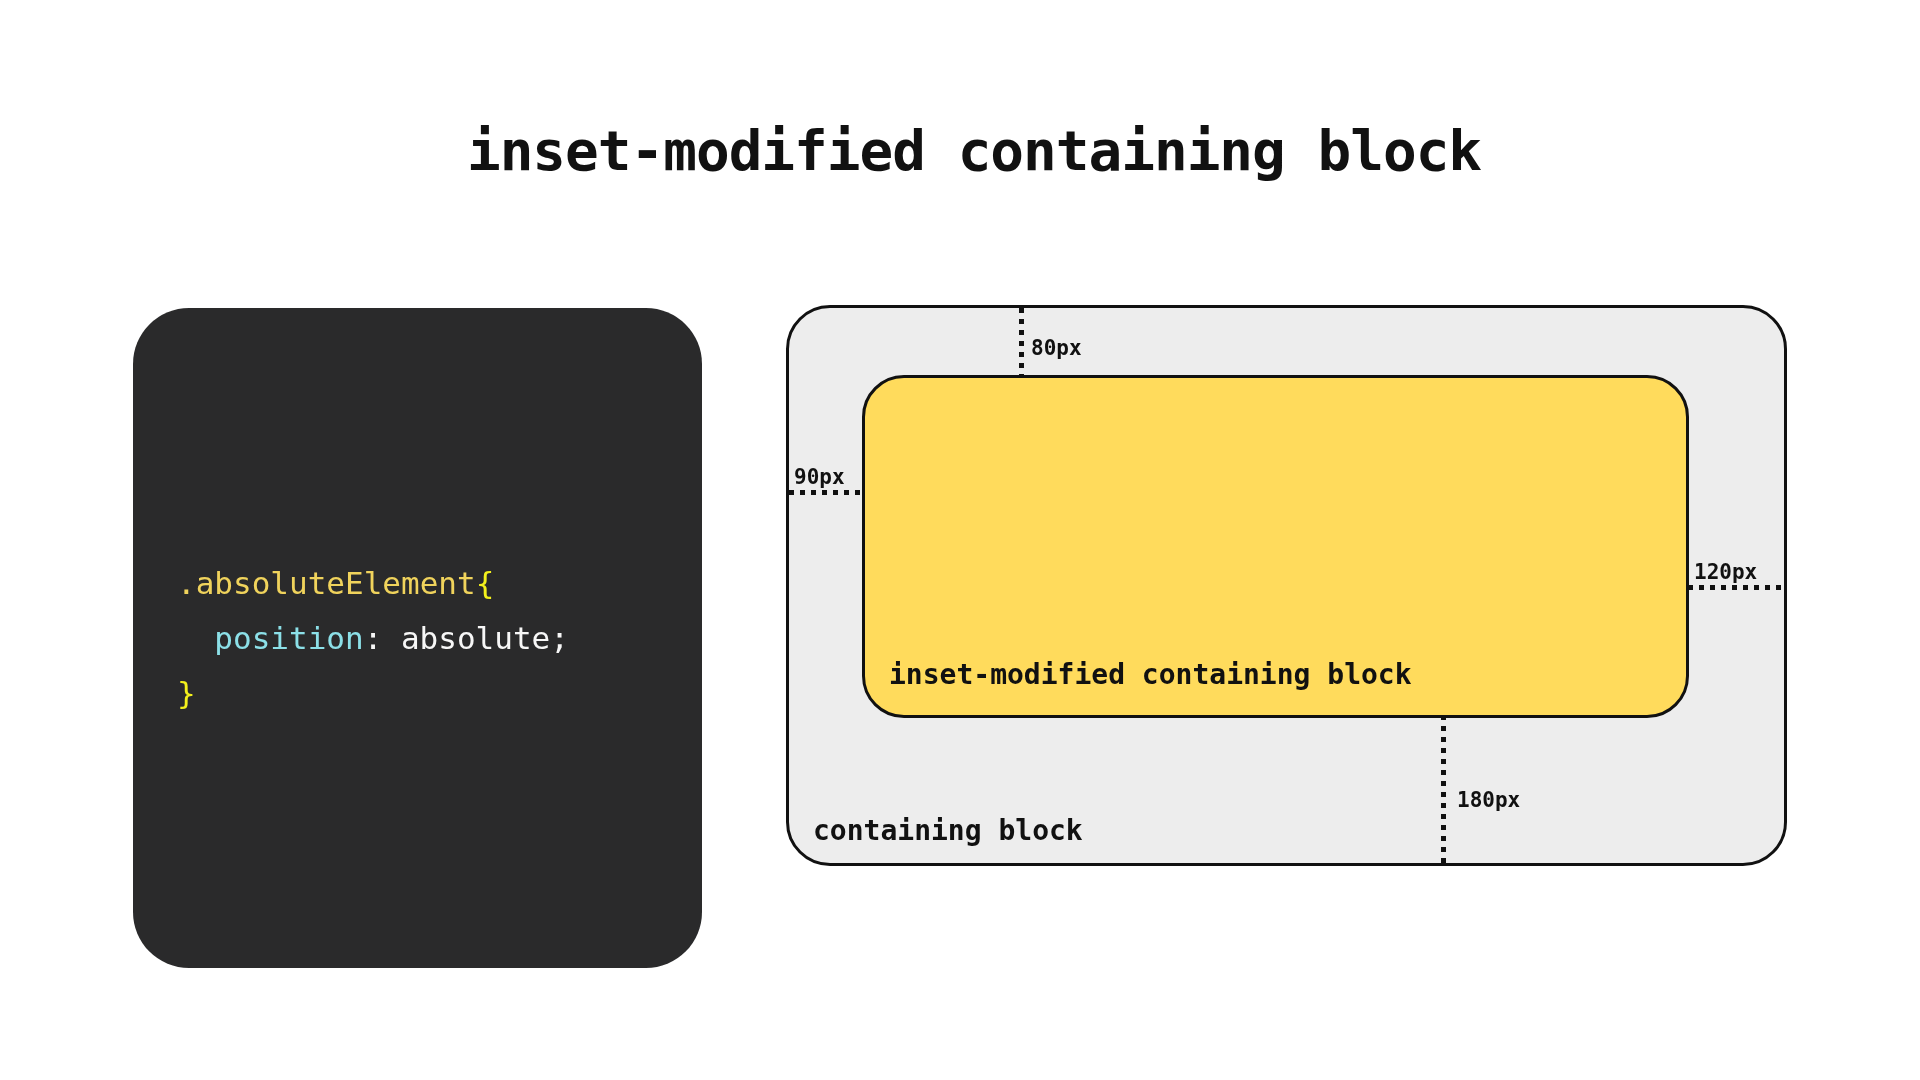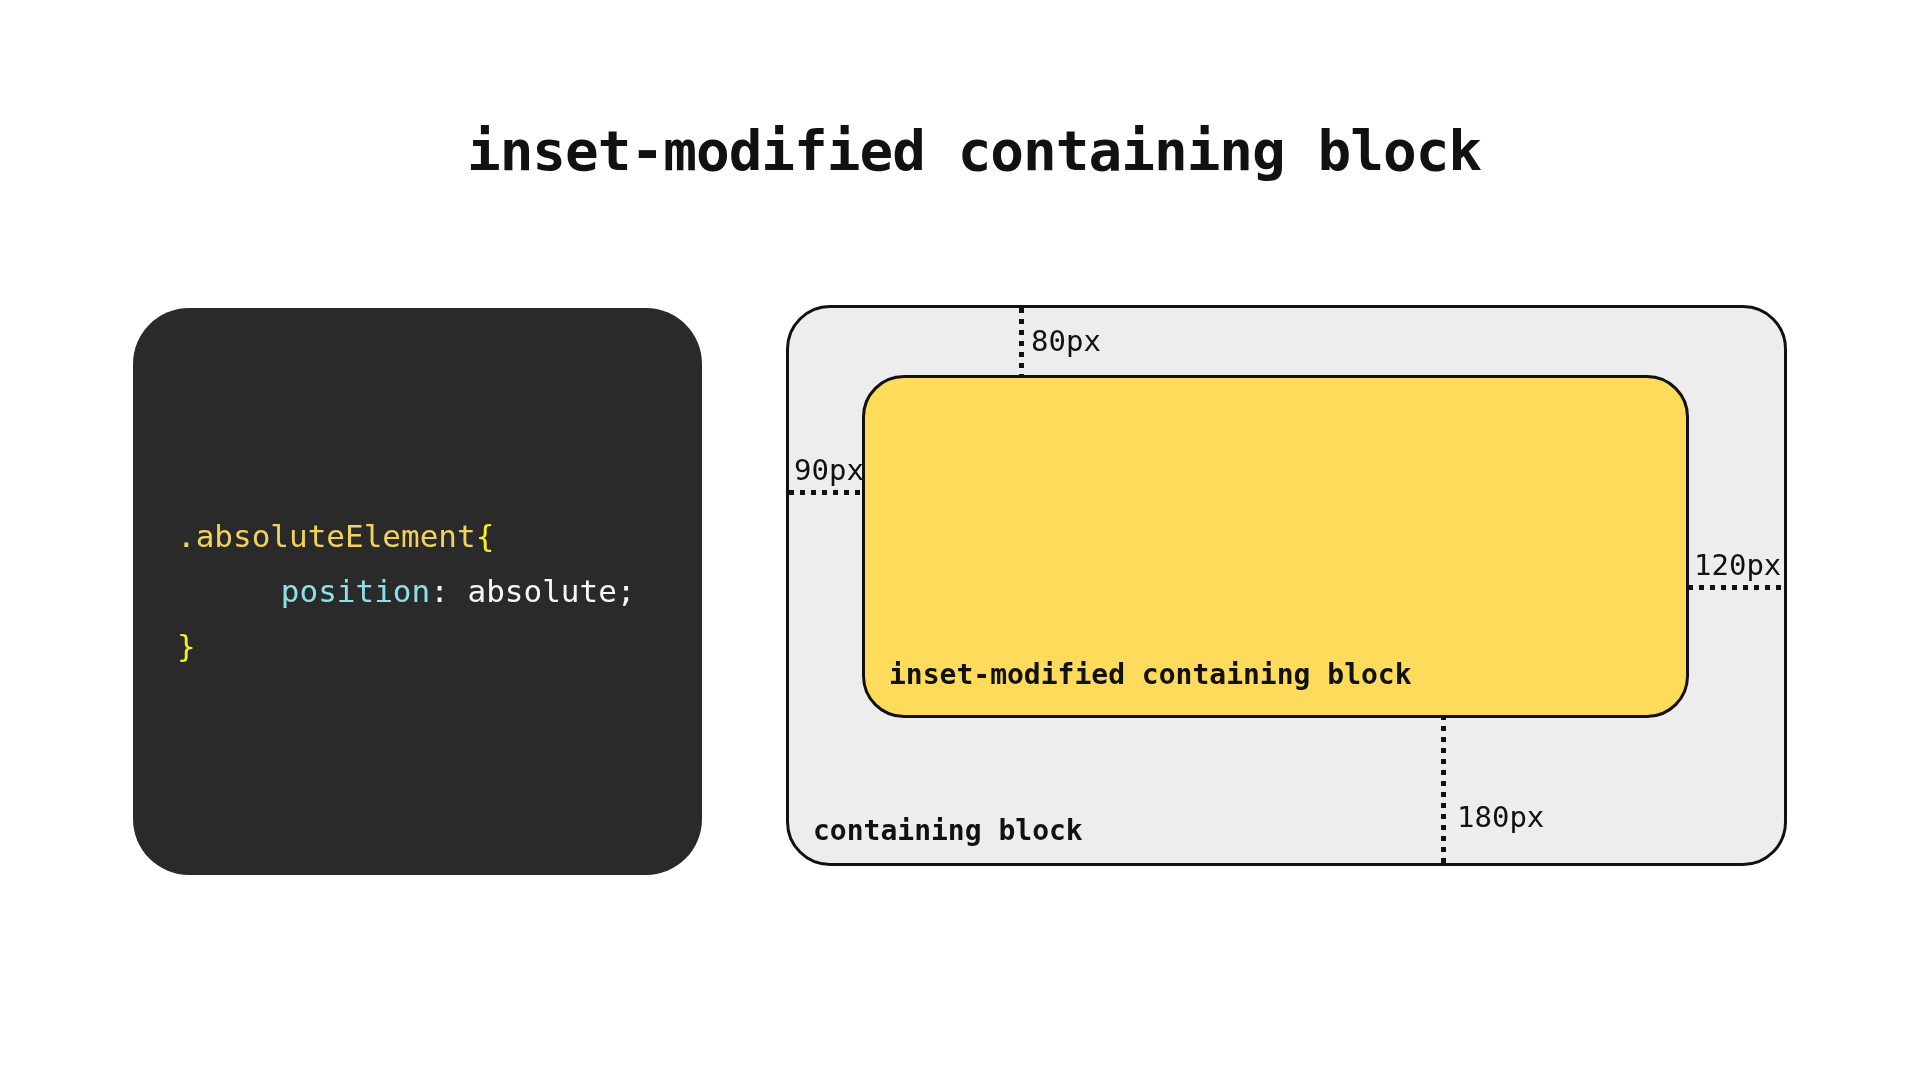--- a/index.html
+++ b/index.html
@@ -26,36 +26,36 @@
     white-space: nowrap;
     color: var(--ink, #111);
   }
 
   
   .code-panel {
     position: absolute;
     left: 133px;
     top: 308px;
     width: 569px;
-    height: 567px;
+    height: 660px;
     box-sizing: border-box;
     background: var(--code-bg, #2a2a2b);
     border-radius: 56px;
     display: flex;
     flex-direction: column;
     justify-content: center;
     padding-left: 44px;
   }
   .code-line {
     font-size: 31px;
     line-height: 55px;
     white-space: pre;
     font-weight: 500;
   }
-  .code-line.ind { padding-left: 2ch; text-align: center; }
+  .code-line.ind { padding-left: 2ch; }
   .tok-selector { color: var(--code-selector, #f0d35c); }
   .tok-brace    { color: var(--code-brace, #f4f11c); }
   .tok-property { color: var(--code-property, #8ce0e8); }
   .tok-plain    { color: var(--code-plain, #f7f7f7); }
 
   
   .containing-block {
     position: absolute;
     left: 786px;
     top: 305px;
@@ -96,29 +96,30 @@
     width: 5px;
     background: repeating-linear-gradient(to bottom, var(--ink, #111) 0 5px, transparent 5px 11px);
   }
   .dim-top    { left: 230px; top: 0;     height: 67px; }
   .dim-left   { left: 0;     top: 182px; width: 73px; }
   .dim-right  { left: 899px; top: 277px; width: 96px; }
   .dim-bottom { left: 652px; top: 407px; height: 148px; }
 
   .dim-label {
     position: absolute;
-    font-weight: normal;
-    font-size: 29px;
+    font-weight: bold;
+    font-size: 21px;
     color: var(--ink, #111);
     white-space: nowrap;
+    margin-top: 12px;
   }
   .dim-label-top    { left: 242px; top: 16px; }
   .dim-label-left   { left: 5px;   top: 145px; }
   .dim-label-right  { left: 905px; top: 240px; }
-  .dim-label-bottom { left: 668px; top: 492px; text-align: center; }
+  .dim-label-bottom { left: 668px; top: 468px; text-align: center; }
 </style>
 </head>
 <body>
 
 <div class="canvas" style="--page-bg: #FFFFFF; --ink: #111111; --code-bg: #2A2A2B; --code-selector: #F0D35C; --code-brace: #F4F11C; --code-property: #8CE0E8; --code-plain: #F7F7F7; --containing-fill: #EDEDED; --inset-fill: #FFDB5C;">
 
   <h1 class="page-title">inset-modified containing block</h1>
 
   <div class="code-panel">
     <div class="code-line"><span class="tok-selector">.absoluteElement</span><span class="tok-brace">{</span></div>

